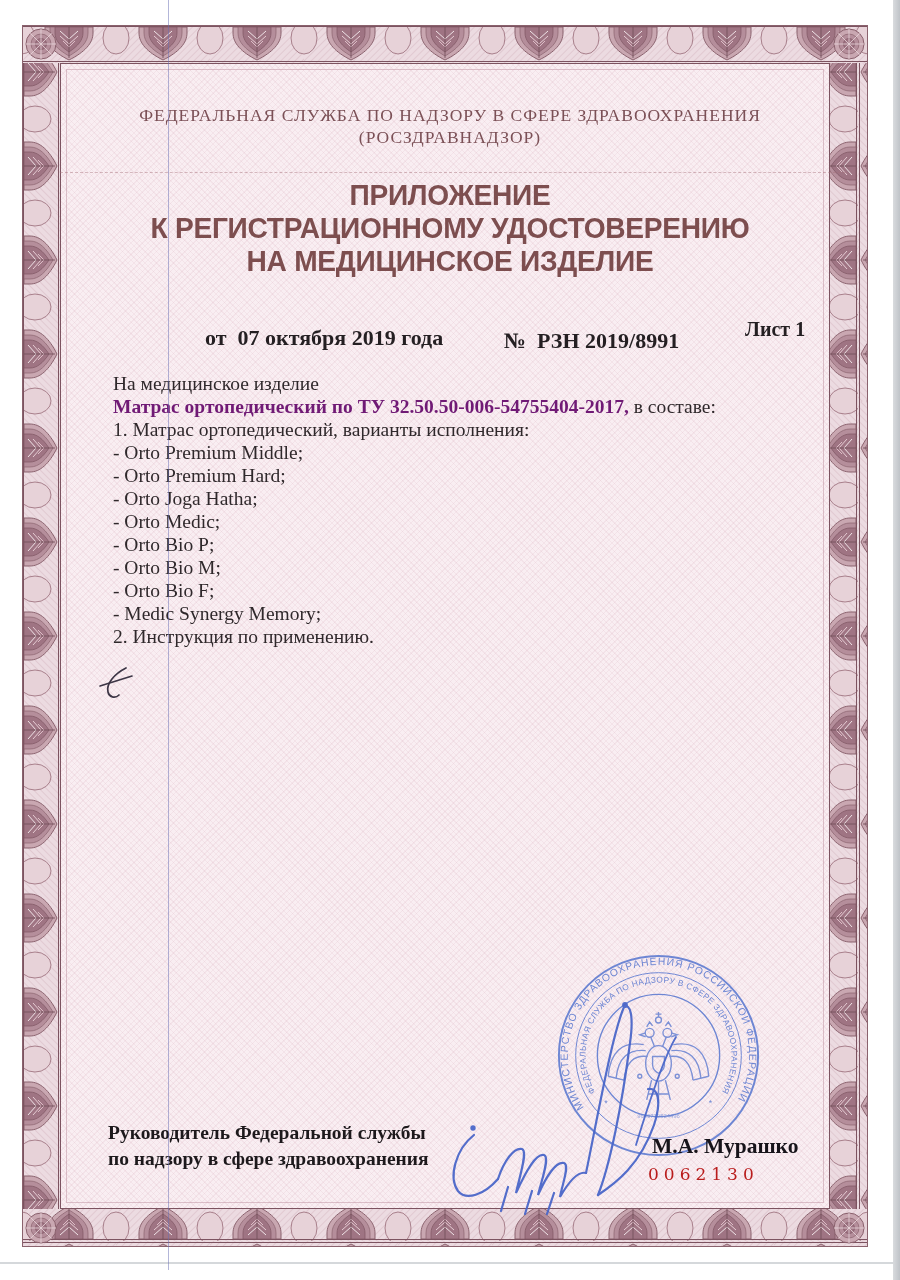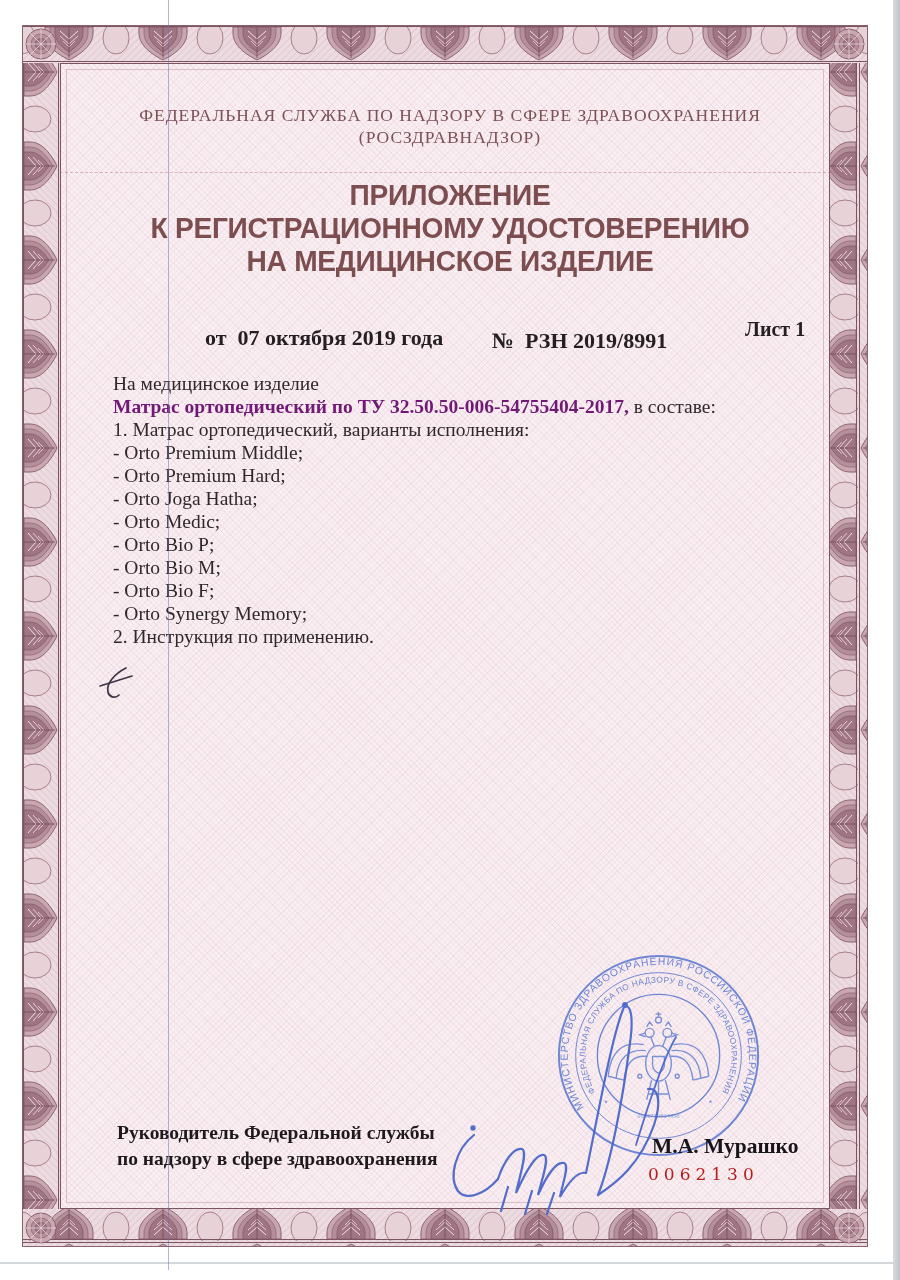--- a/index.html
+++ b/index.html
@@ -30,21 +30,21 @@
              line-height:33px;color:#7d4e4f;letter-spacing:-.3px;transform:scaleX(.97);}
   .bold-serif{font-weight:700;color:#241f22;}
   .date-line{font-size:22px;margin-top:40px;}
   .sheet{font-size:20px;}
 
   
   .body-block{left:113px;top:372px;width:660px;font-size:19.5px;line-height:23px;color:#2f282b;}
   .body-block b{color:#701a75;}
 
   
-  .footer-left{left:108px;top:1120px;font-weight:700;font-size:19.5px;line-height:26px;color:#1d191c;margin-left:9px;}
+  .footer-left{left:108px;top:1120px;font-weight:700;font-size:19.5px;line-height:26px;color:#1d191c;}
   .signer{left:652px;top:1134px;font-weight:700;font-size:21.5px;color:#17141a;}
   .serial{left:648px;top:1164px;font-family:"DejaVu Serif",serif;font-size:17px;
           letter-spacing:5px;color:#b91c1c;}
 
   svg text{font-family:"Liberation Sans",sans-serif;}
 </style>
 </head>
 <body>
 
 <div class="abs content-bg"></div>
@@ -107,36 +107,36 @@
 <div class="abs centerbox agency t" style="top:105px">ФЕДЕРАЛЬНАЯ СЛУЖБА ПО НАДЗОРУ В СФЕРЕ ЗДРАВООХРАНЕНИЯ</div>
 <div class="abs centerbox agency t" style="top:127px">(РОСЗДРАВНАДЗОР)</div>
 
 <div class="abs sep-line"></div>
 
 <div class="abs centerbox doc-title t" style="top:179px">ПРИЛОЖЕНИЕ</div>
 <div class="abs centerbox doc-title t" style="top:212px">К РЕГИСТРАЦИОННОМУ УДОСТОВЕРЕНИЮ</div>
 <div class="abs centerbox doc-title t" style="top:245px">НА МЕДИЦИНСКОЕ ИЗДЕЛИЕ</div>
 
 <div class="abs bold-serif date-line t" style="left:205px;top:285px">от  07 октября 2019 года</div>
-<div class="abs bold-serif date-line t" style="left:492px;top:288px">№  РЗН 2019/8991</div>
+<div class="abs bold-serif date-line t" style="left:504px;top:288px">№  РЗН 2019/8991</div>
 <div class="abs bold-serif sheet t" style="left:745px;top:318px">Лист 1</div>
 
 <div class="abs body-block">
   <div class="t">На медицинское изделие</div>
   <div><b class="t">Матрас ортопедический по ТУ 32.50.50-006-54755404-2017,</b><span class="t"> в составе:</span></div>
   <div class="t">1. Матрас ортопедический, варианты исполнения:</div>
   <div>
       <div class="t">- Orto Premium Middle;</div>
       <div class="t">- Orto Premium Hard;</div>
       <div class="t">- Orto Joga Hatha;</div>
       <div class="t">- Orto Medic;</div>
       <div class="t">- Orto Bio P;</div>
       <div class="t">- Orto Bio M;</div>
       <div class="t">- Orto Bio F;</div>
-      <div class="t">- Orto Synergy Memory;</div>
+      <div class="t">- Medic Synergy Memory;</div>
     </div>
   <div class="t">2. Инструкция по применению.</div>
 </div>
 
 <svg class="abs" style="left:96px;top:664px" width="42" height="42" viewBox="0 0 42 42">
   <path d="M30,4 C18,10 10,20 12,28 C13,33 19,35 23,31" fill="none" stroke="#3c3545" stroke-width="1.7" stroke-linecap="round"></path>
   <path d="M4,22 L36,12" fill="none" stroke="#3c3545" stroke-width="1.7" stroke-linecap="round"></path>
 </svg>
 
 <div class="abs footer-left">

